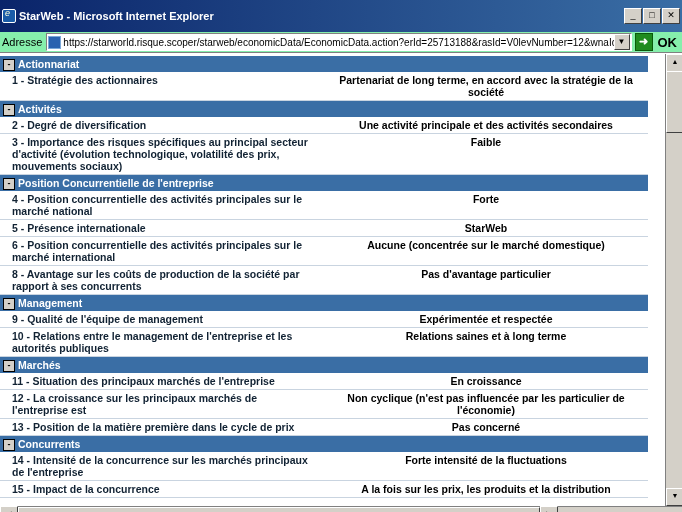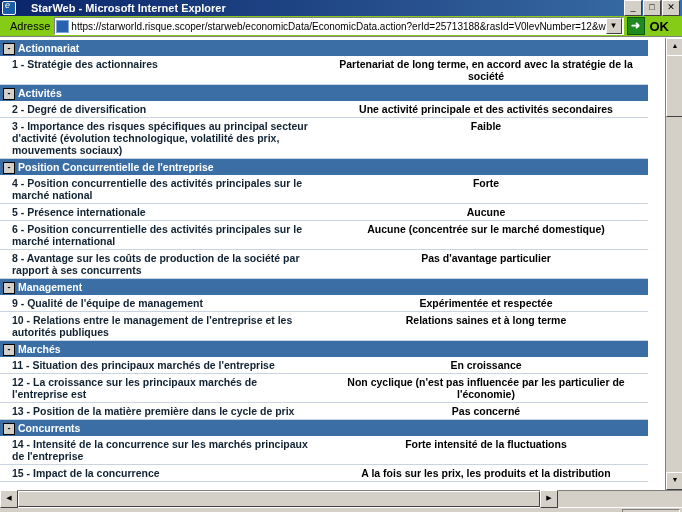--- a/index.html
+++ b/index.html
@@ -4,43 +4,43 @@
 <style>
   html,body{margin:0;padding:0;}
   body{
     width:682px;height:512px;overflow:hidden;
     background:#d4d0c8;
     font-family:"Liberation Sans", sans-serif;
     font-size:11px;color:#000;
   }
   
   .titlebar{
-    height:16px;
+    height:32px;
     background:linear-gradient(to right,#0a246a,#3a6ea5);
-    color:#fff;display:flex;align-items:center;padding:0 2px;gap:12px;
+    color:#fff;display:flex;align-items:center;padding:0 2px;
   }
   .titlebar .ie-ico{
     width:12px;height:12px;margin-right:3px;
     background:#1a5ca8;border:1px solid #fff;border-radius:2px;
     display:inline-block;position:relative;
   }
   .titlebar .ie-ico:after{
     content:"e";position:absolute;left:2px;top:-2px;color:#ffd;font-size:9px;font-style:italic;
   }
   .titlebar .t-text{font-size:11px;font-weight:bold;flex:1;white-space:nowrap;overflow:hidden;}
   .winbtns{display:flex;gap:1px;}
   .winbtn{
     width:16px;height:14px;background:#d4d0c8;border:1px solid;
     border-color:#fff #404040 #404040 #fff;
     font-size:9px;line-height:12px;text-align:center;color:#000;
   }
   
   .addrbar{
-    height:18px;background:#84cc16;display:flex;align-items:center;
-    padding:1px 10px;border-bottom:1px solid #808080;
+    height:18px;background:#86efac;display:flex;align-items:center;
+    padding:1px 2px;border-bottom:1px solid #808080;
   }
   .addr-label{font-size:11px;margin-right:4px;white-space:nowrap;}
   .addr-box{
     flex:1;height:16px;background:#fff;border:1px solid;
     border-color:#808080 #fff #fff #808080;display:flex;align-items:center;
     padding:0 1px;overflow:hidden;
   }
   .addr-ico{
     width:11px;height:11px;margin-right:2px;background:#2a62b0;flex:none;
     border:1px solid #7aa7d8;
@@ -158,21 +158,21 @@
           </tr>
           <tr class="sec">
             <td colspan="2"><span class="minus">-</span><span>Position Concurrentielle de l'entreprise</span></td>
           </tr>
           <tr class="line">
             <td class="q">4 - Position concurrentielle des activités principales sur le marché national</td>
             <td class="a">Forte</td>
           </tr>
           <tr class="line">
             <td class="q">5 - Présence internationale</td>
-            <td class="a">Aucune</td>
+            <td class="a">StarWeb</td>
           </tr>
           <tr class="line">
             <td class="q">6 - Position concurrentielle des activités principales sur le marché international</td>
             <td class="a">Aucune (concentrée sur le marché domestique)</td>
           </tr>
           <tr class="line">
             <td class="q">8 - Avantage sur les coûts de production de la société par rapport à ses concurrents</td>
             <td class="a">Pas d'avantage particulier</td>
           </tr>
           <tr class="sec">

